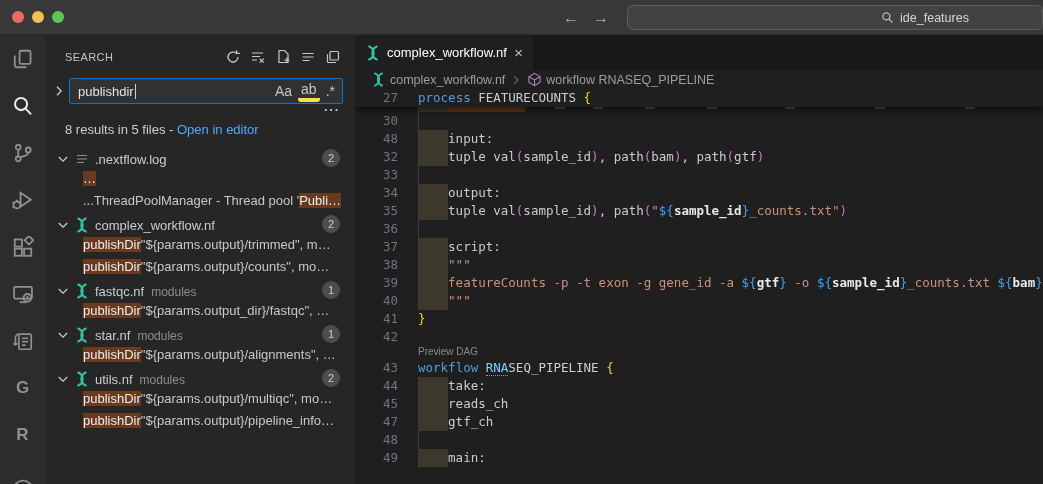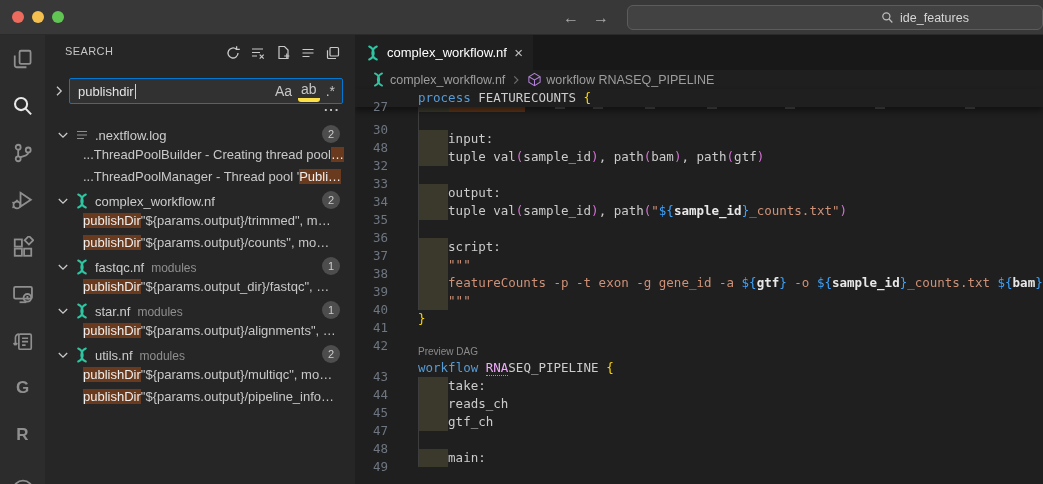--- a/index.html
+++ b/index.html
@@ -21,21 +21,21 @@
   
   .main{position:absolute;top:35px;left:0;width:1043px;height:449px;display:flex;}
   
   .abar{width:45px;background:var(--c-activitybar_bg,#2c2c2c);overflow:hidden;flex:none;}
   .ab-item{height:47px;display:flex;align-items:center;justify-content:center;color:#8f8f8f;}
   .ab-item.active{color:#e9e9e9;}
   .ab-item svg{width:22px;height:22px;}
   .ab-glyph{font-size:17px;font-weight:bold;color:#8f8f8f;}
   
   .sidebar{width:310px;background:var(--c-sidebar_bg,#262626);flex:none;overflow:hidden;font-size:13px;}
-  .sb-header{display:flex;height:24px;margin-top:10px;padding:0 14px 0 20px;}
+  .sb-header{display:flex;align-items:center;height:24px;margin-top:10px;padding:0 14px 0 20px;}
   .sb-title{font-size:11px;color:#c5c5c5;letter-spacing:.4px;}
   .sb-actions{margin-left:auto;display:flex;gap:9px;color:#c9c9c9;}
   .sb-actions .icon{width:16px;height:16px;display:inline-block;}
   .icon svg{width:100%;height:100%;}
   .search-row{display:flex;align-items:center;padding:9px 12px 0 6px;gap:2px;}
   .expander{width:16px;height:16px;color:#c9c9c9;flex:none;}
   .searchbox{flex:1;display:flex;align-items:center;height:26px;background:#313131;
              border:1px solid var(--c-accent_blue,#0078d4);border-radius:2px;padding:0 4px 0 8px;
              color:#e3e3e3;}
   .caret{display:inline-block;width:1.5px;height:15px;background:#d0d0d0;margin-left:1px;}
@@ -67,32 +67,32 @@
   .tab-close{margin-left:auto;color:#c0c0c0;font-size:15px;line-height:15px;}
   .breadcrumb{height:19px;display:flex;align-items:center;padding-left:16px;gap:4px;
               font-size:12.5px;color:#9d9d9d;}
   .breadcrumb .bc-icon{width:15px;height:15px;}
   .bc-sep{width:14px;height:14px;color:#6e6e6e;}
   
   .code{font-family:"DejaVu Sans Mono",monospace;font-size:12.5px;line-height:18px;}
   .sticky{position:relative;z-index:3;background:var(--c-editor_bg,#1f1f1f);
           box-shadow:0 4px 6px rgba(0,0,0,.45);}
   .cline{display:flex;height:18px;}
-  .gutter{flex:none;width:63px;padding-right:30px;text-align:right;color:#6e7681;margin-top:9px;}
+  .gutter{flex:none;width:63px;padding-right:20px;text-align:right;color:#6e7681;}
   .content{position:relative;white-space:pre;flex:1;}
   .guide{position:absolute;left:0;top:0;bottom:0;width:1px;background:#3d3d3d;}
   .ind{display:inline-block;width:4ch;height:18px;vertical-align:top;background:var(--c-indent_block,#3a392b);}
   .tk-kw{color:var(--c-keyword_blue,#569cd6);}
   .tk-pl{color:#cccccc;}
   .tk-str{color:var(--c-string_orange,#ce9178);}
   .tk-ib{color:var(--c-bracket_blue,#3ba3ff);}
   .tk-iv{color:#e8e8e8;font-weight:bold;}
   .tk-par{color:var(--c-bracket_pink,#d670d6);}
   .tk-br{color:var(--c-bracket_gold,#ffd700);}
-  .tk-plu{color:#f0abfc;border-bottom:1px dotted #9a9a9a;}
+  .tk-plu{color:#7dd3fc;border-bottom:1px dotted #9a9a9a;}
   .lensrow{height:13px;padding-left:63px;font-family:"Liberation Sans",sans-serif;
            font-size:10px;color:#8a8a8a;line-height:12px;}
   .sliver{position:relative;height:5px;overflow:hidden;}
   .sliver .frag{position:absolute;top:0;height:5px;}
 </style>
 </head>
 <body>
 
 <div id="app">
 
@@ -233,35 +233,35 @@
           <span>publishdir</span>
           <span class="caret"></span>
           <span class="sb-opts">
               <span class="sb-opt">Aa</span>
               <span class="sb-opt u">ab</span>
               <span class="sb-opt">.*</span>
             </span>
         </div>
       </div>
       <div class="more-dots">···</div>
+      <div class="summary"><span>8 results in 5 files - </span><a href="#">Open in editor</a></div>
       <div class="tree">
           <div class="trow file">
             <span class="tr-chev icon"><svg viewBox="0 0 16 16">
                 <path d="M3.8 6l4.2 4.2L12.2 6" fill="none" stroke="currentColor" stroke-width="1.3"></path>
               </svg></span>
             <span class="tr-icon icon" style="color:#8f8f8f"><svg viewBox="0 0 16 16">
                 <g stroke="currentColor" stroke-width="1.2">
                   <path d="M3 4.5h10M3 8h10M3 11.5h7"></path>
                 </g>
               </svg></span>
             <span class="tr-name">.nextflow.log</span>
             <span class="badge">2</span>
           </div>
           <div class="trow match">
-            <span>...ThreadPoolBuilder - Creating thread pool</span>
             <span class="hl">…</span>
           </div>
           <div class="trow match">
             <span>...ThreadPoolManager - Thread pool '</span>
             <span class="hl">Publi…</span>
           </div>
           <div class="trow file">
             <span class="tr-chev icon"><svg viewBox="0 0 16 16">
                 <path d="M3.8 6l4.2 4.2L12.2 6" fill="none" stroke="currentColor" stroke-width="1.3"></path>
               </svg></span>

